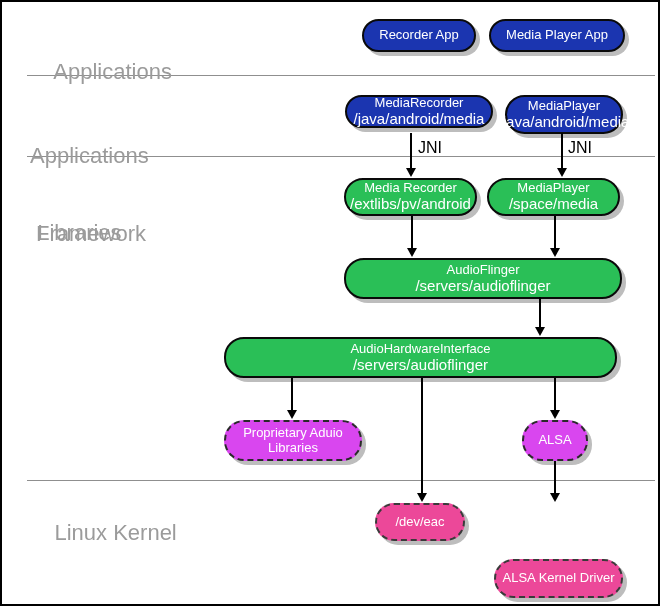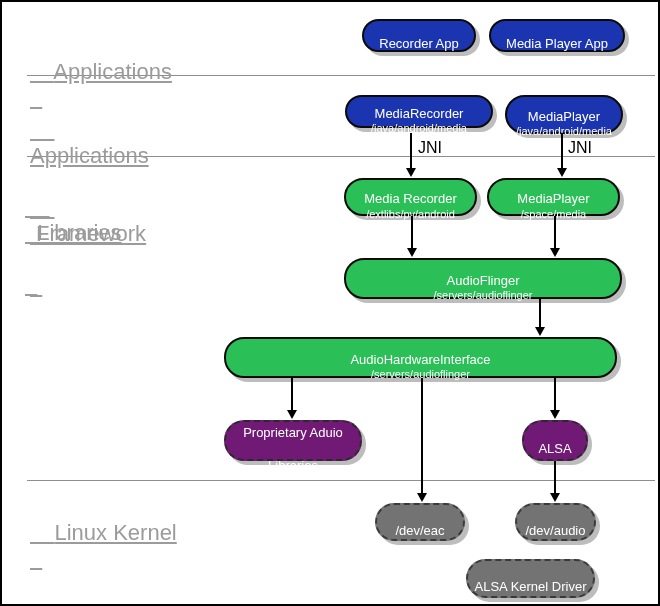--- a/index.html
+++ b/index.html
@@ -16,40 +16,39 @@
     position: absolute;
     left: 25px; width: 628px; height: 1px;
     background: #8f8f8f;
   }
   .section-label {
     position: absolute;
     color: #9b9b9b;
     font-size: 22px;
     line-height: 26px;
     white-space: pre;
-    text-decoration: underline;
   }
   .pill {
     position: absolute;
     display: flex;
     flex-direction: column;
     align-items: center;
     justify-content: center;
     color: #ffffff;
     text-align: center;
     border-radius: 20px;
     box-shadow: 4px 4px 0 #bdbdbd;
     line-height: 1.1;
   }
-  .pill .main { font-size: 13px; margin-top: 18px; }
-  .pill .sub  { font-size: 11px; margin-top: 1px; }
+  .pill .main { font-size: 13px; }
+  .pill .sub  { font-size: 15px; margin-top: 1px; }
   .blue  { background: #1b35b0; border: 2px solid #0a0a0a; }
   .green { background: #2abf57; border: 2px solid #0a0a0a; }
-  .green-dashed { background: #701a75; border: 2px dashed #2a2a2a; }
-  .red-dashed   { background: #737373; border: 2px dashed #3a3a3a; }
+  .green-dashed { background: #d946ef; border: 2px dashed #2a2a2a; }
+  .red-dashed   { background: #ec4899; border: 2px dashed #3a3a3a; }
   .vline {
     position: absolute;
     width: 2px;
     background: #000000;
   }
   .arrowhead {
     position: absolute;
     width: 0; height: 0;
     border-left: 5px solid transparent;
     border-right: 5px solid transparent;
@@ -152,20 +151,17 @@
   <div class="pill green-dashed" style="left:520px; top:418px; width:66px; height:41px">
     <span class="main">ALSA</span>
   </div>
 
   <div class="vline" style="left:552px; top:459px; height:33px"></div>
   <div class="arrowhead" style="left:548px; top:491px"></div>
 
   <div class="pill red-dashed" style="left:373px; top:501px; width:90px; height:38px">
     <span class="main">/dev/eac</span>
   </div>
-  <div class="pill red-dashed" style="left:513px; top:501px; width:81px; height:38px">
-    <span class="main">/dev/audio</span>
-  </div>
-  <div class="pill red-dashed" style="left:464px; top:557px; width:129px; height:39px">
+  <div class="pill red-dashed" style="left:492px; top:557px; width:129px; height:39px">
     <span class="main">ALSA Kernel Driver</span>
   </div>
 
 </div>
 
 </body></html>

